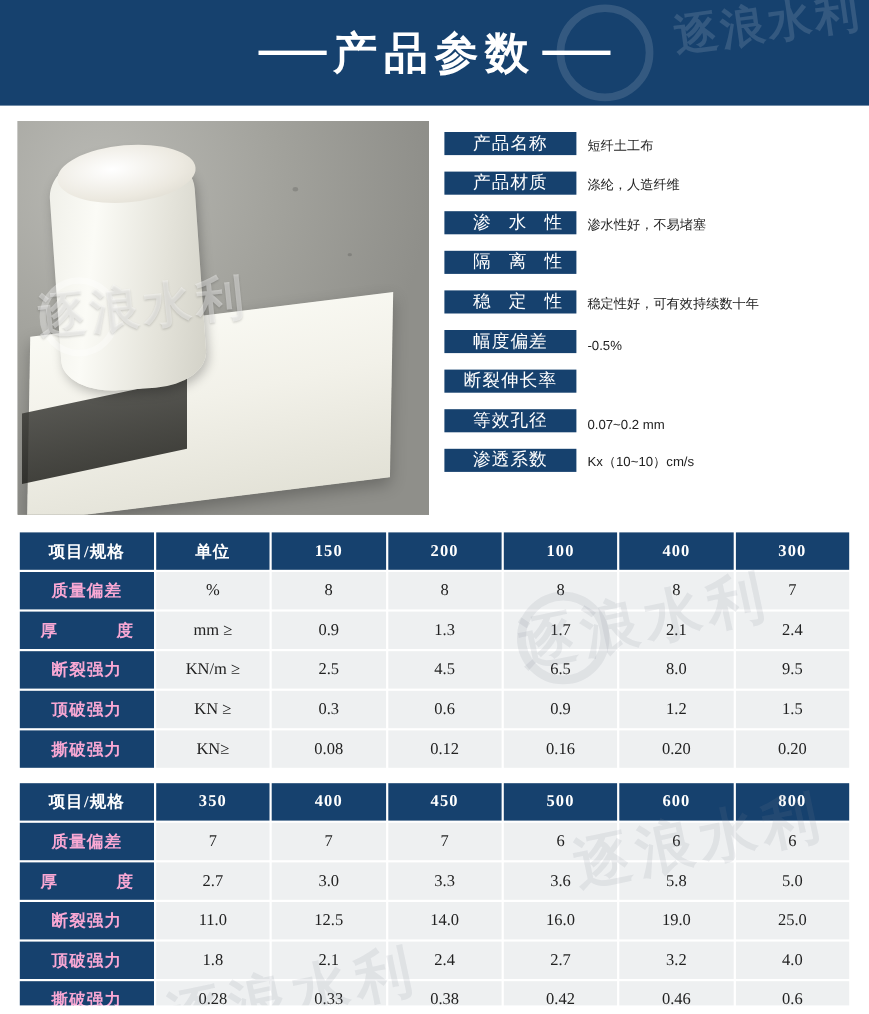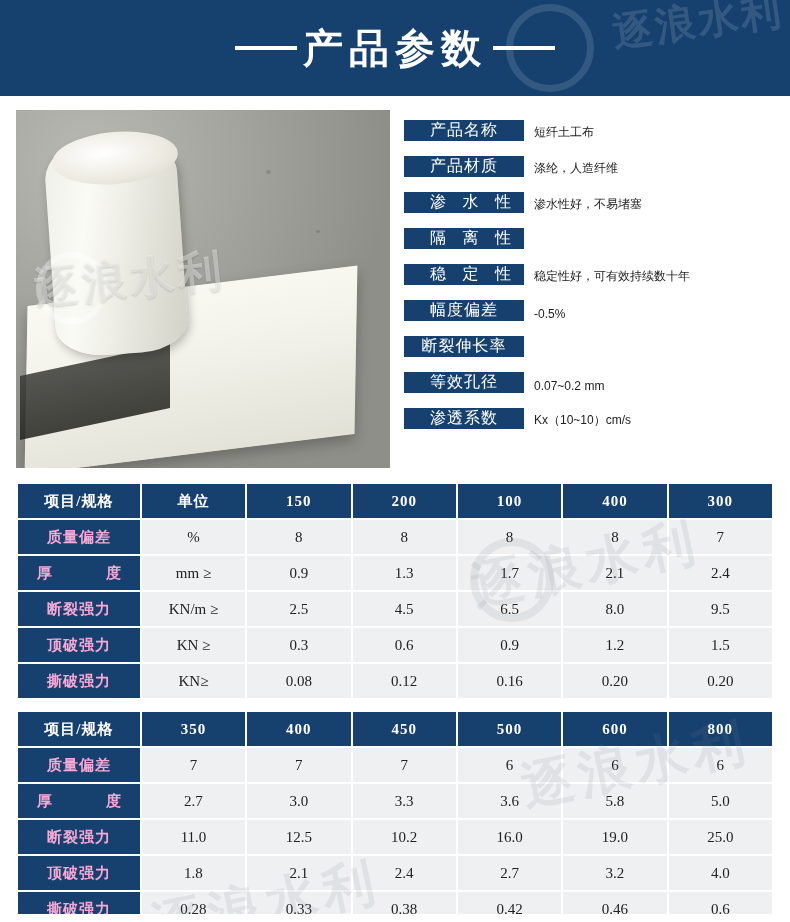--- a/index.html
+++ b/index.html
@@ -463,21 +463,21 @@
           <td>3.0</td>
           <td>3.3</td>
           <td>3.6</td>
           <td>5.8</td>
           <td>5.0</td>
         </tr>
         <tr>
           <td class="rowhead">断裂强力</td>
           <td>11.0</td>
           <td>12.5</td>
-          <td>10.2</td>
+          <td>14.0</td>
           <td>16.0</td>
           <td>19.0</td>
           <td>25.0</td>
         </tr>
         <tr>
           <td class="rowhead">顶破强力</td>
           <td>1.8</td>
           <td>2.1</td>
           <td>2.4</td>
           <td>2.7</td>

